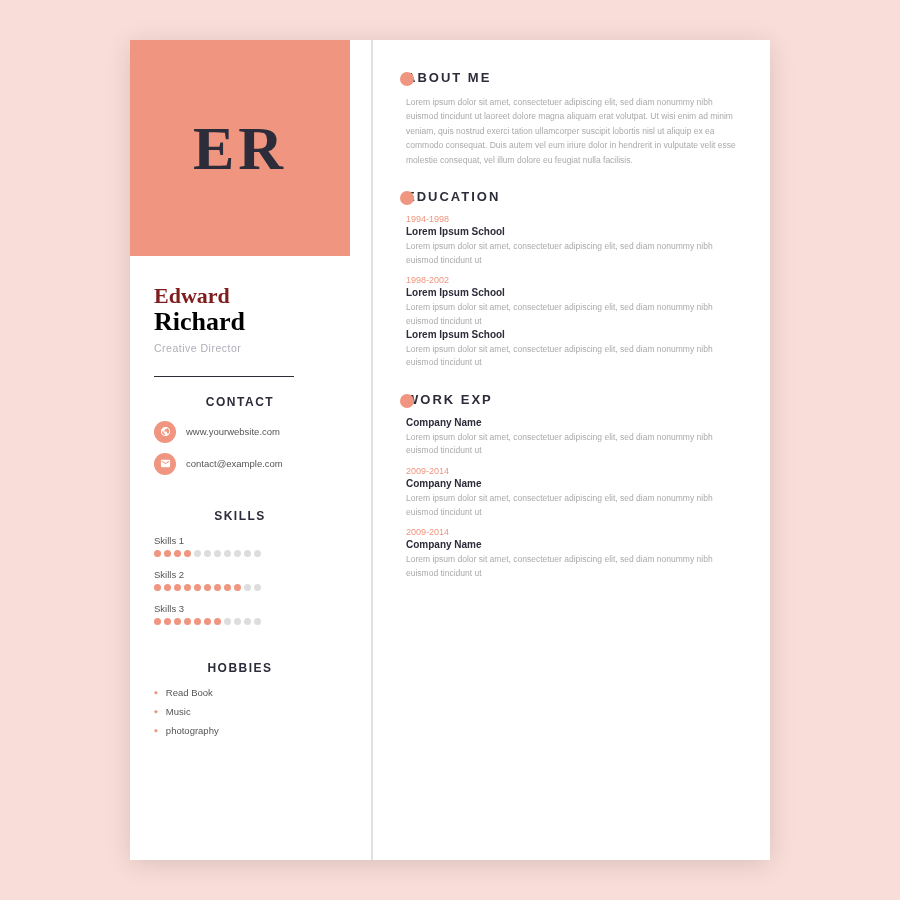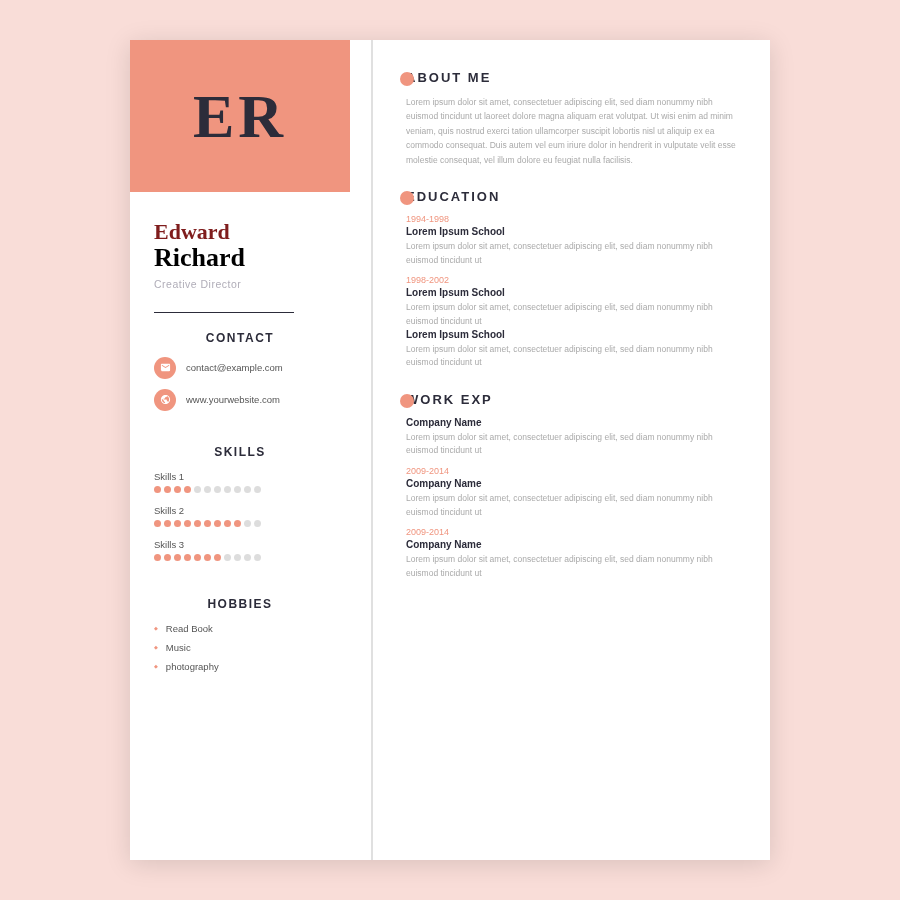--- a/index.html
+++ b/index.html
@@ -25,21 +25,21 @@
     .left-col {
       width: 220px;
       min-width: 220px;
       display: flex;
       flex-direction: column;
       background: #fff;
     }
     .initials-block {
       background: #f0957f;
       width: 100%;
-      height: 152px;
+      height: 216px;
       display: flex;
       align-items: center;
       justify-content: center;
     }
     .initials-text {
       font-size: 62px;
       font-weight: 900;
       color: #2c2c3a;
       letter-spacing: 4px;
       font-family: Georgia, serif;
@@ -228,32 +228,32 @@
       <div class="last-name">Richard</div>
       <div class="job-title">Creative Director</div>
     </div>
     <hr class="divider-line">
 
     <div class="section-left">
       <div class="section-left-title">CONTACT</div>
       <div class="contact-item">
         <div class="contact-icon">
           <svg viewBox="0 0 24 24">
-              <path d="M20 4H4c-1.1 0-2 .9-2 2v12c0 1.1.9 2 2 2h16c1.1 0 2-.9 2-2V6c0-1.1-.9-2-2-2zm0 4l-8 5-8-5V6l8 5 8-5v2z"></path>
+              <path d="M12 2C6.48 2 2 6.48 2 12s4.48 10 10 10 10-4.48 10-10S17.52 2 12 2zm-1 17.93c-3.95-.49-7-3.85-7-7.93 0-.62.08-1.21.21-1.79L9 15v1c0 1.1.9 2 2 2v1.93zm6.9-2.54c-.26-.81-1-1.39-1.9-1.39h-1v-3c0-.55-.45-1-1-1H8v-2h2c.55 0 1-.45 1-1V7h2c1.1 0 2-.9 2-2v-.41c2.93 1.19 5 4.06 5 7.41 0 2.08-.8 3.97-2.1 5.39z"></path>
             </svg>
         </div>
-        <span class="contact-text">contact@example.com</span>
+        <span class="contact-text">www.yourwebsite.com</span>
       </div>
       <div class="contact-item">
         <div class="contact-icon">
           <svg viewBox="0 0 24 24">
-              <path d="M12 2C6.48 2 2 6.48 2 12s4.48 10 10 10 10-4.48 10-10S17.52 2 12 2zm-1 17.93c-3.95-.49-7-3.85-7-7.93 0-.62.08-1.21.21-1.79L9 15v1c0 1.1.9 2 2 2v1.93zm6.9-2.54c-.26-.81-1-1.39-1.9-1.39h-1v-3c0-.55-.45-1-1-1H8v-2h2c.55 0 1-.45 1-1V7h2c1.1 0 2-.9 2-2v-.41c2.93 1.19 5 4.06 5 7.41 0 2.08-.8 3.97-2.1 5.39z"></path>
+              <path d="M20 4H4c-1.1 0-2 .9-2 2v12c0 1.1.9 2 2 2h16c1.1 0 2-.9 2-2V6c0-1.1-.9-2-2-2zm0 4l-8 5-8-5V6l8 5 8-5v2z"></path>
             </svg>
         </div>
-        <span class="contact-text">www.yourwebsite.com</span>
+        <span class="contact-text">contact@example.com</span>
       </div>
     </div>
 
     <div class="section-left">
       <div class="section-left-title">SKILLS</div>
       <div class="skill-item">
         <div class="skill-label">Skills 1</div>
         <div class="dots-row">
           <span class="dot dot-filled"></span>
           <span class="dot dot-filled"></span>

